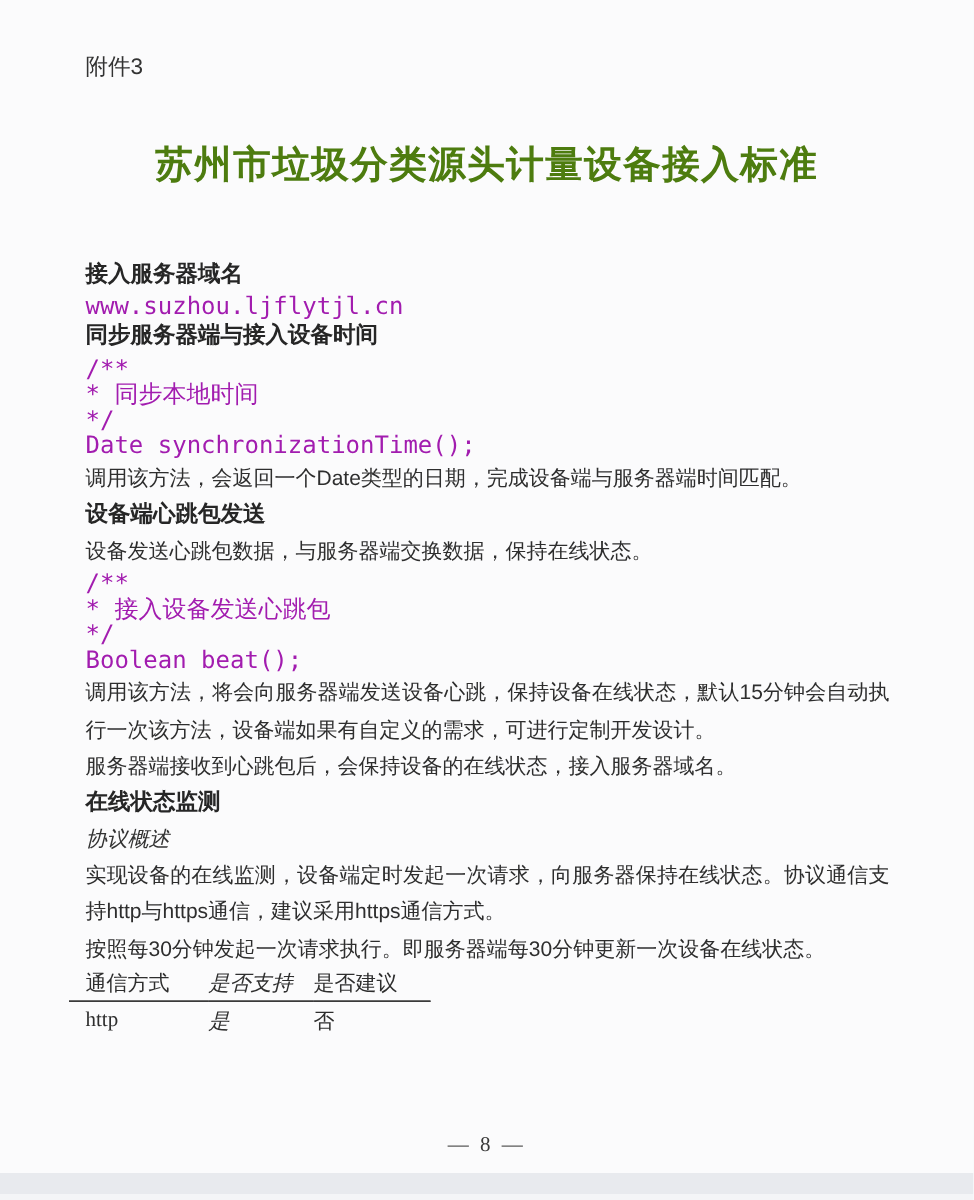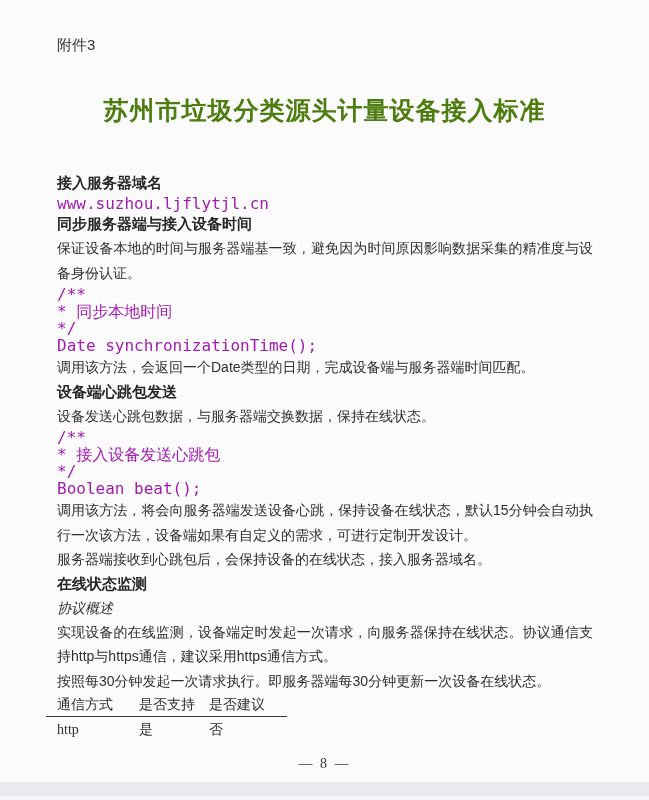--- a/index.html
+++ b/index.html
@@ -89,21 +89,21 @@
     color: #2e2e2e;
     height: 22px;
     border-bottom: 1.5px solid #3a3a3a;
   }
   table.comm-table td {
     font-size: 14px;
     height: 26px;
     color: #2e2e2e;
   }
   table.comm-table .c1 { width: 82px; padding-left: 11px; }
-  table.comm-table .c2 { width: 70px; }
+  table.comm-table .c2 { width: 70px; font-style: italic; }
   table.comm-table .c3 { width: 78px; }
   td.http-cell {
     font-family: "Liberation Serif", serif;
     font-size: 14px;
   }
   .page-number {
     position: absolute;
     left: 0;
     top: 756px;
     width: 100%;
@@ -130,21 +130,20 @@
   <div class="attachment">附件3</div>
 
   <div class="doc-title">苏州市垃圾分类源头计量设备接入标准</div>
 
   <div class="content">
 
     <h2 class="h-bold">接入服务器域名</h2>
     <div class="code-line">www.suzhou.ljflytjl.cn</div>
 
     <h2 class="h-bold">同步服务器端与接入设备时间</h2>
-    <p class="body-text">保证设备本地的时间与服务器端基一致，避免因为时间原因影响数据采集的精准度与设备身份认证。</p>
 
     <div class="code-block">
       <div class="code-line">/**</div>
       <div class="code-line">* 同步本地时间</div>
       <div class="code-line">*/</div>
       <div class="code-line">Date synchronizationTime();</div>
     </div>
 
     <p class="body-text">调用该方法，会返回一个Date类型的日期，完成设备端与服务器端时间匹配。</p>
 

